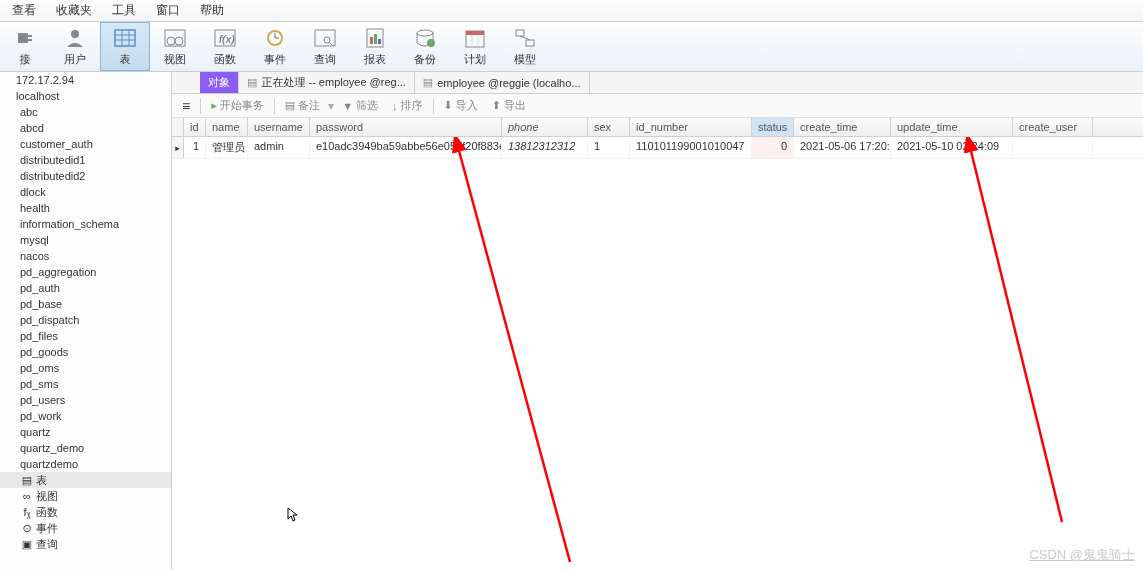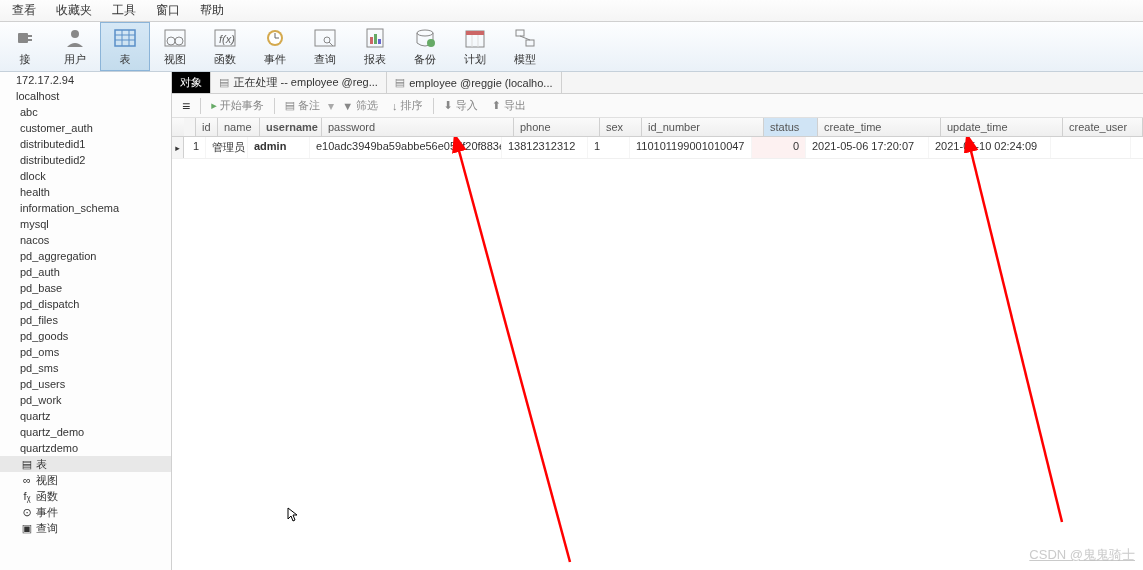--- a/index.html
+++ b/index.html
@@ -18,44 +18,44 @@
     .sidebar { width: 172px; border-right: 1px solid #d0d0d0; overflow-y: auto; background: #fdfdfd; }
     .tree-item { padding: 1px 4px 1px 16px; cursor: pointer; white-space: nowrap; line-height: 14px; font-size: 11px; }
     .tree-item.selected { background: #d0e4f5; }
     .tree-item.l0 { }
     .tree-item.l2 { padding-left: 20px; }
     .tree-section { background: #e8e8e8; padding: 1px 4px 1px 20px; cursor: pointer; font-size: 11px; line-height: 14px; }
     
     .content { flex: 1; display: flex; flex-direction: column; position: relative; }
     .tabs { display: flex; background: #f5f5f5; border-bottom: 1px solid #d0d0d0; height: 22px; align-items: stretch; }
     .tab { display: flex; align-items: center; padding: 0 8px; border-right: 1px solid #d0d0d0; cursor: pointer; gap: 4px; font-size: 11px; }
-    .tab.active { background: #000000; color: #fff; }
+    .tab.active { background: #8b5cf6; color: #fff; margin-left: 28px; }
     
     .toolbar { display: flex; background: #fafafa; border-bottom: 1px solid #e0e0e0; height: 24px; align-items: center; padding: 0 4px; gap: 2px; }
     .tb-btn { display: flex; align-items: center; padding: 2px 6px; cursor: pointer; gap: 3px; font-size: 11px; color: #888; }
     .tb-sep { width: 1px; height: 16px; background: #d0d0d0; margin: 0 2px; }
     
     .grid { flex: 1; overflow: auto; }
-    .grid-header { display: flex; background: linear-gradient(#fafafa, #efefef); border-bottom: 1px solid #d0d0d0; justify-content: flex-end; }
+    .grid-header { display: flex; background: linear-gradient(#fafafa, #efefef); border-bottom: 1px solid #d0d0d0; }
     .gh-cell { padding: 3px 6px; border-right: 1px solid #d0d0d0; font-size: 11px; color: #555; }
     .gh-cell.selected { background: #d0e4f5; }
     .grid-row { display: flex; border-bottom: 1px solid #f0f0f0; }
     .gr-cell { padding: 3px 6px; border-right: 1px solid #f5f5f5; font-size: 11px; white-space: nowrap; overflow: hidden; }
     .gr-cell.right { text-align: right; }
     .row-marker { width: 12px; background: #f5f5f5; border-right: 1px solid #d0d0d0; display: flex; align-items: center; justify-content: center; font-size: 9px; }
     
     .c-id { width: 22px; }
     .c-name { width: 42px; }
-    .c-user { width: 62px; font-weight: bold; }
+    .c-user { width: 62px; }
     .c-pass { width: 192px; }
-    .c-phone { width: 86px; }
+    .c-phone { width: 86px; font-style: italic; }
     .c-sex { width: 42px; }
     .c-idnum { width: 122px; }
-    .c-status { width: 54px; }
-    .c-ct { width: 123px; }
+    .c-status { width: 42px; }
+    .c-ct { width: 97px; }
     .c-ut { width: 122px; }
     .c-cu { width: 80px; }
     
     .arrow { position: absolute; pointer-events: none; }
     .watermark { position: absolute; right: 8px; bottom: 6px; color: rgba(180,180,180,0.7); font-size: 13px; text-decoration: underline; }
     .sub-icon { width: 14px; display: inline-block; text-align: center; margin-right: 2px; }
   </style>
 </head>
 <body>
 
@@ -182,20 +182,21 @@
       <div class="ribbon-label">模型</div>
     </div>
   </div>
 
 <div class="main">
   <div class="sidebar">
     <div class="tree-item l0">172.17.2.94</div>
     <div class="tree-item l0">localhost</div>
     <div id="dblist">
         <div class="tree-item l2">abc</div>
+        <div class="tree-item l2">abcd</div>
         <div class="tree-item l2">customer_auth</div>
         <div class="tree-item l2">distributedid1</div>
         <div class="tree-item l2">distributedid2</div>
         <div class="tree-item l2">dlock</div>
         <div class="tree-item l2">health</div>
         <div class="tree-item l2">information_schema</div>
         <div class="tree-item l2">mysql</div>
         <div class="tree-item l2">nacos</div>
         <div class="tree-item l2">pd_aggregation</div>
         <div class="tree-item l2">pd_auth</div>

